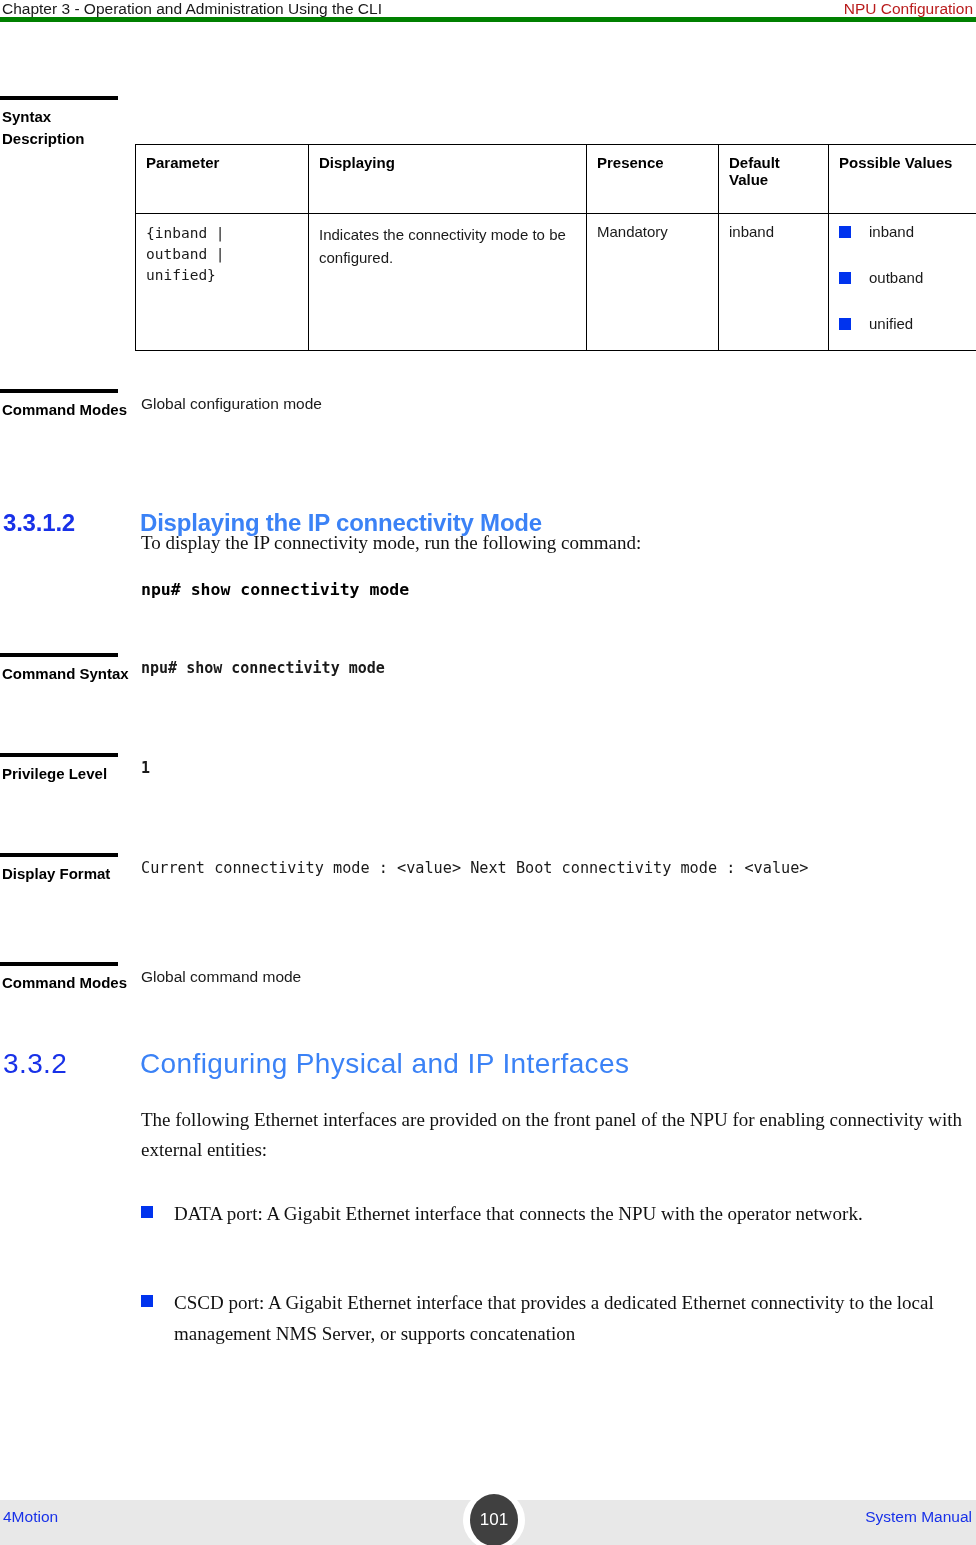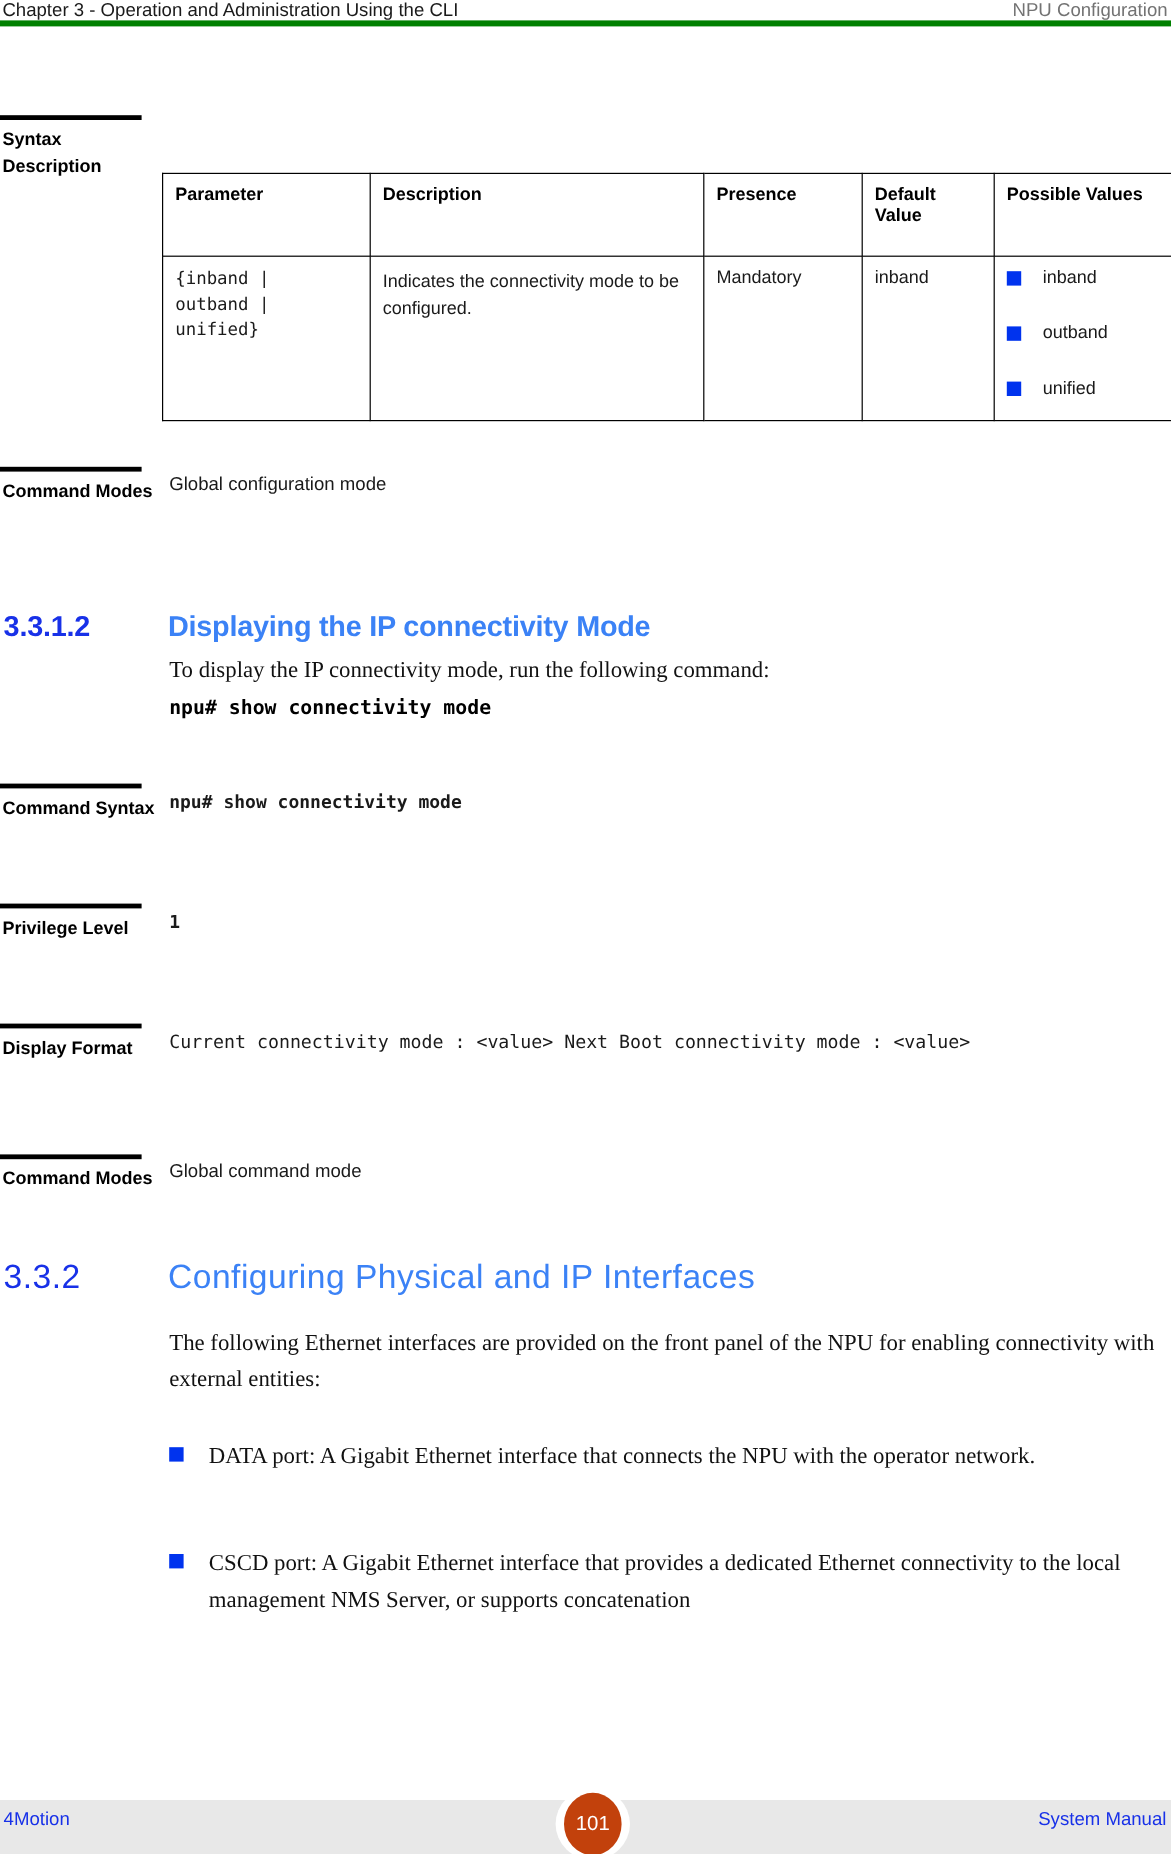--- a/index.html
+++ b/index.html
@@ -27,21 +27,21 @@
     position: absolute;
     left: 2px; top: 0px;
     font-size: 15.5px;
     color: #1a1a1a;
     white-space: nowrap;
   }
   .page-header .hdr-right {
     position: absolute;
     right: 3px; top: 0px;
     font-size: 15.5px;
-    color: #737373;
+    color: #b91c1c;
     white-space: nowrap;
   }
   .header-rule {
     position: absolute;
     left: 0; top: 17px;
     width: 976px; height: 5px;
     background: #008000;
   }
 
   
@@ -230,21 +230,21 @@
     position: absolute;
     left: 463px; top: 1490px;
     width: 62px; height: 60px;
     background: #ffffff;
     border-radius: 50%;
   }
   .page-badge {
     position: absolute;
     left: 470px; top: 1494px;
     width: 48px; height: 52px;
-    background: #c2410c;
+    background: #404040;
     border-radius: 50%;
     color: #ffffff;
     font-size: 17px;
     text-align: center;
     line-height: 52px;
   }
 </style>
 </head>
 <body>
 
@@ -263,21 +263,21 @@
   <colgroup>
     <col class="col-param">
       <col class="col-desc">
       <col class="col-pres">
       <col class="col-defval">
       <col class="col-possib">
   </colgroup>
   <thead>
     <tr>
       <th>Parameter</th>
-      <th>Description</th>
+      <th>Displaying</th>
       <th>Presence</th>
       <th>Default Value</th>
       <th>Possible Values</th>
     </tr>
   </thead>
   <tbody>
     <tr class="body-row">
       <td>
         <span class="param-code">{inband |
 outband |
@@ -310,21 +310,21 @@
   <div class="field-rule"></div>
   <div class="field-label">Command Modes</div>
   <div class="field-content">Global configuration mode</div>
 </div>
 
 <div class="section-heading h3" style="top:477px; width:976px; height:32px;">
   <span class="sec-num">3.3.1.2</span>
   <span class="sec-title">Displaying the IP connectivity Mode</span>
 </div>
 
-<div class="body-para" style="top:528px; width:820px;margin-top:16px;">To display the IP connectivity mode, run the following command:</div>
+<div class="body-para" style="top:528px; width:820px;">To display the IP connectivity mode, run the following command:</div>
 
 <div class="cmd-line" style="top:580px;">npu# show connectivity mode</div>
 
 <div class="field-block" style="left:0; top:653px; width:976px;">
   <div class="field-rule"></div>
   <div class="field-label">Command Syntax</div>
   <div class="field-content mono">npu# show connectivity mode</div>
 </div>
 
 <div class="field-block" style="left:0; top:753px; width:976px;">

